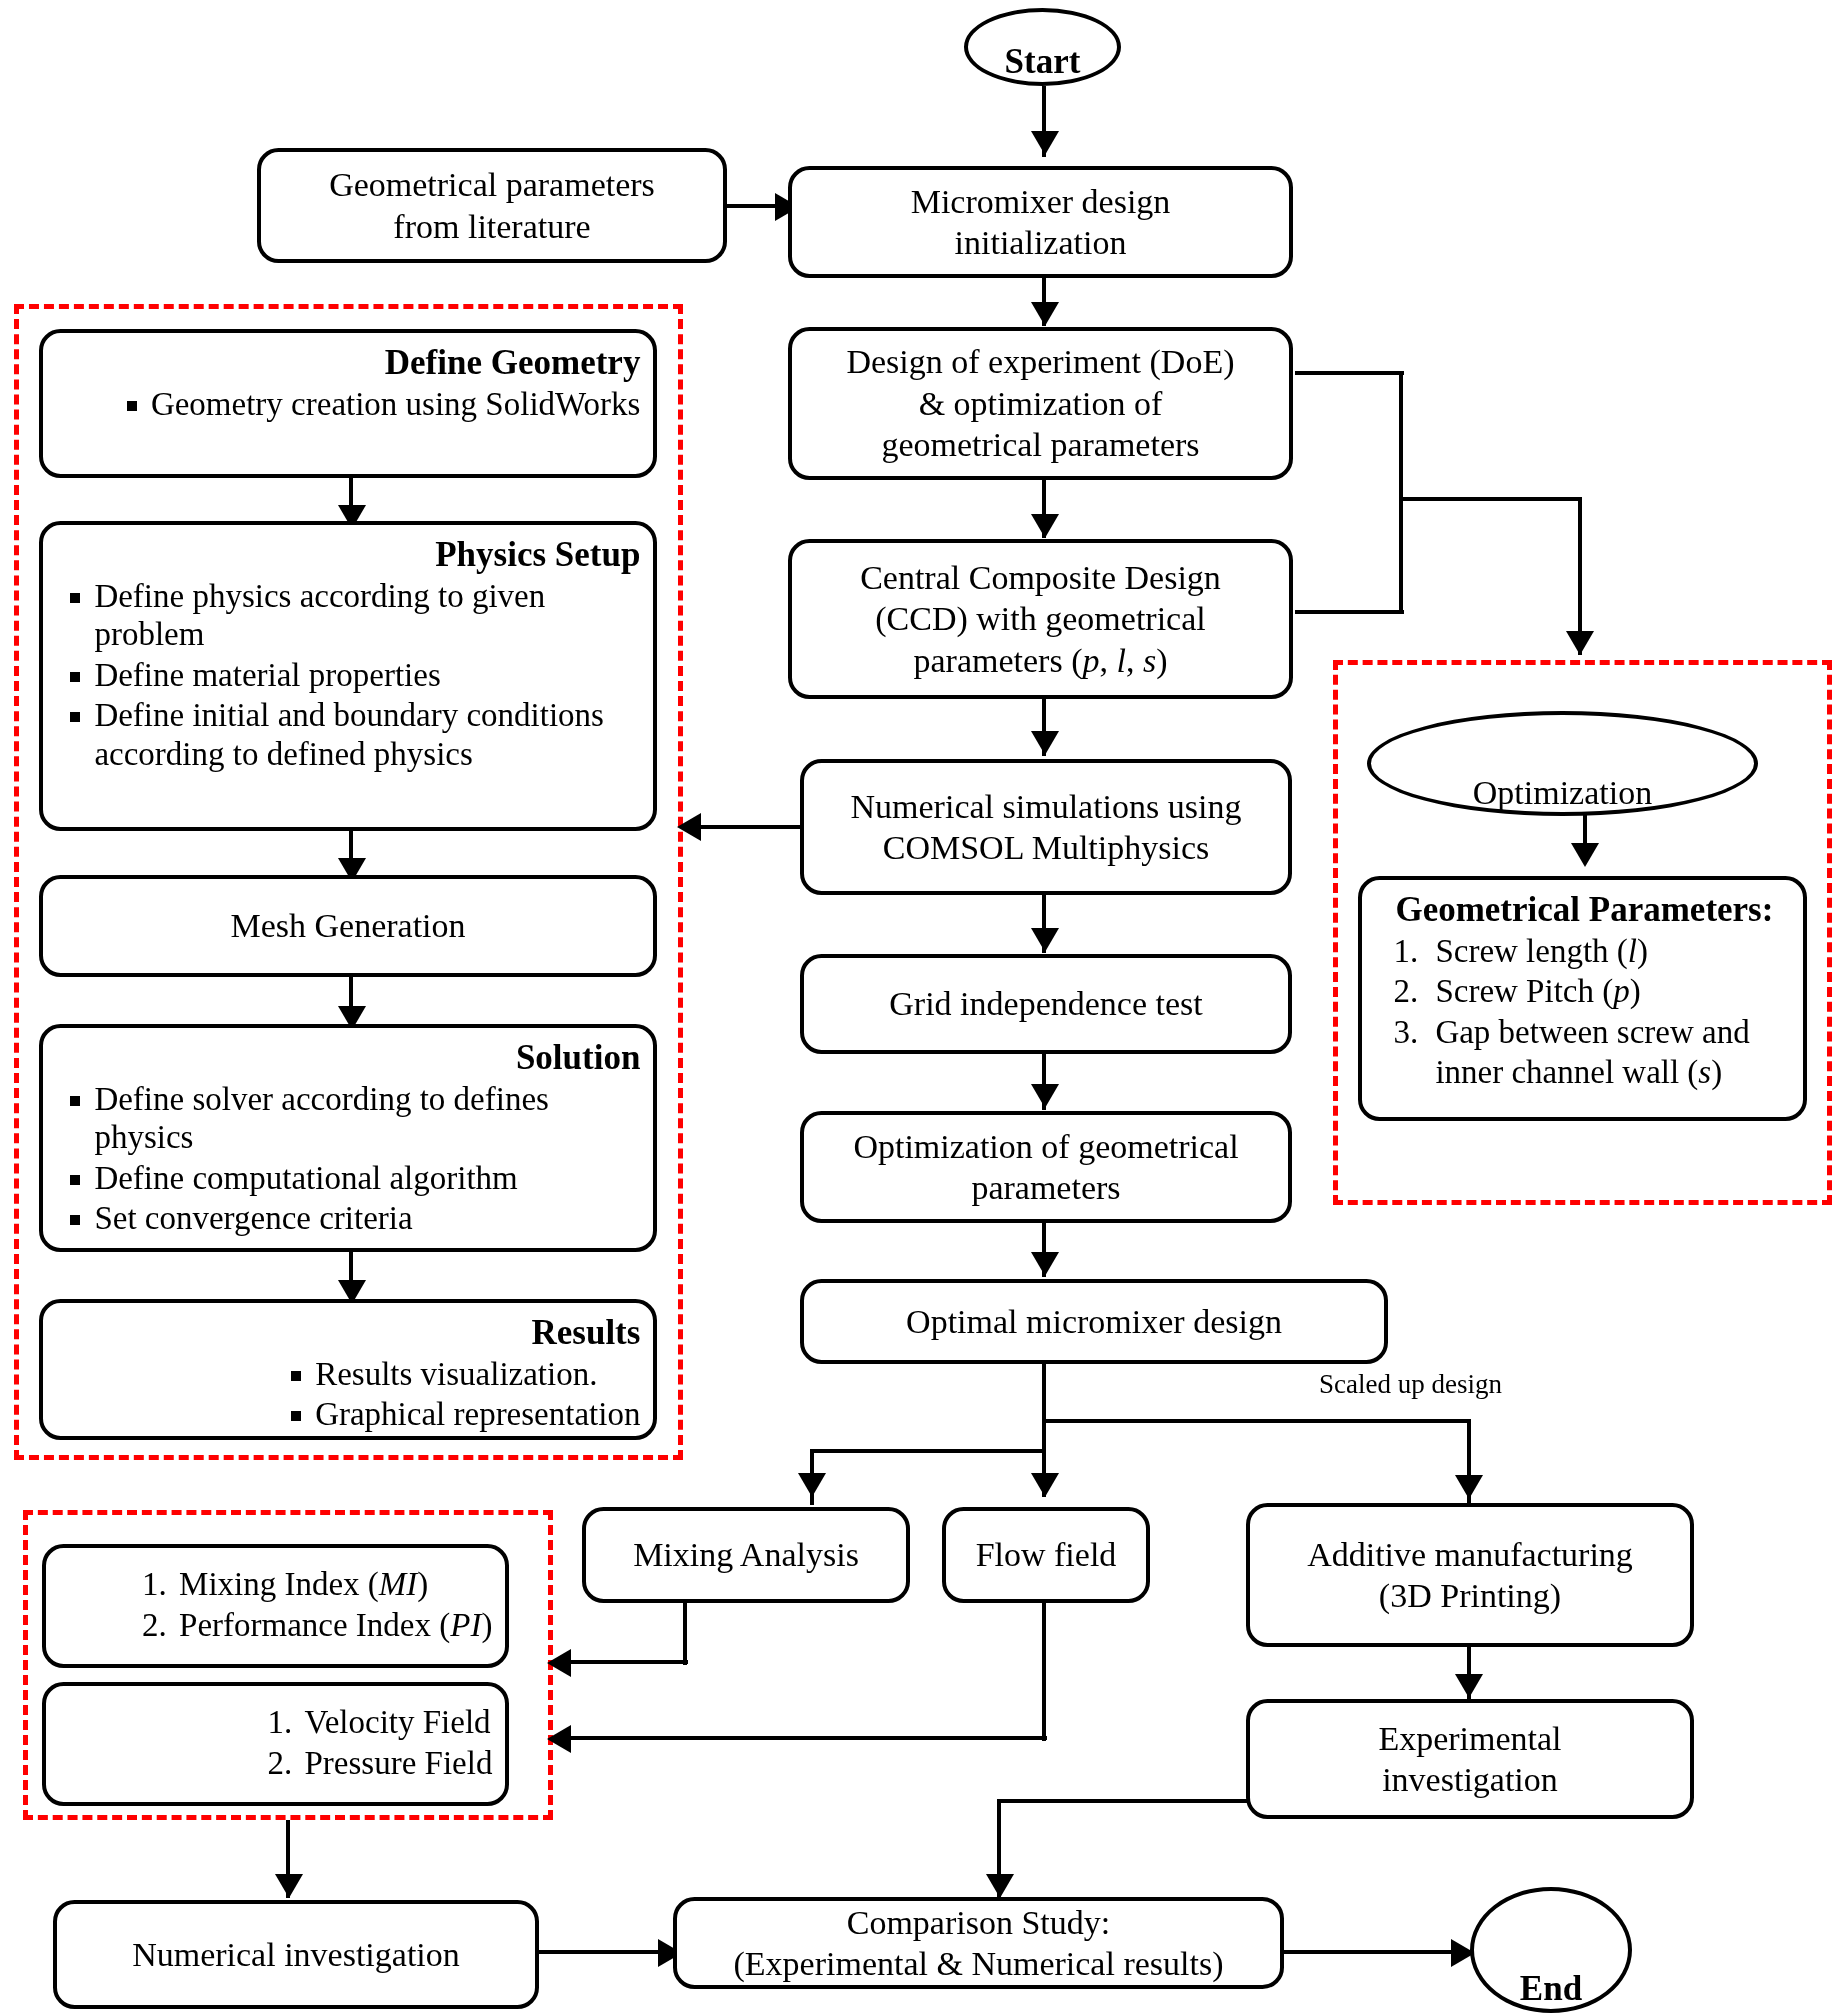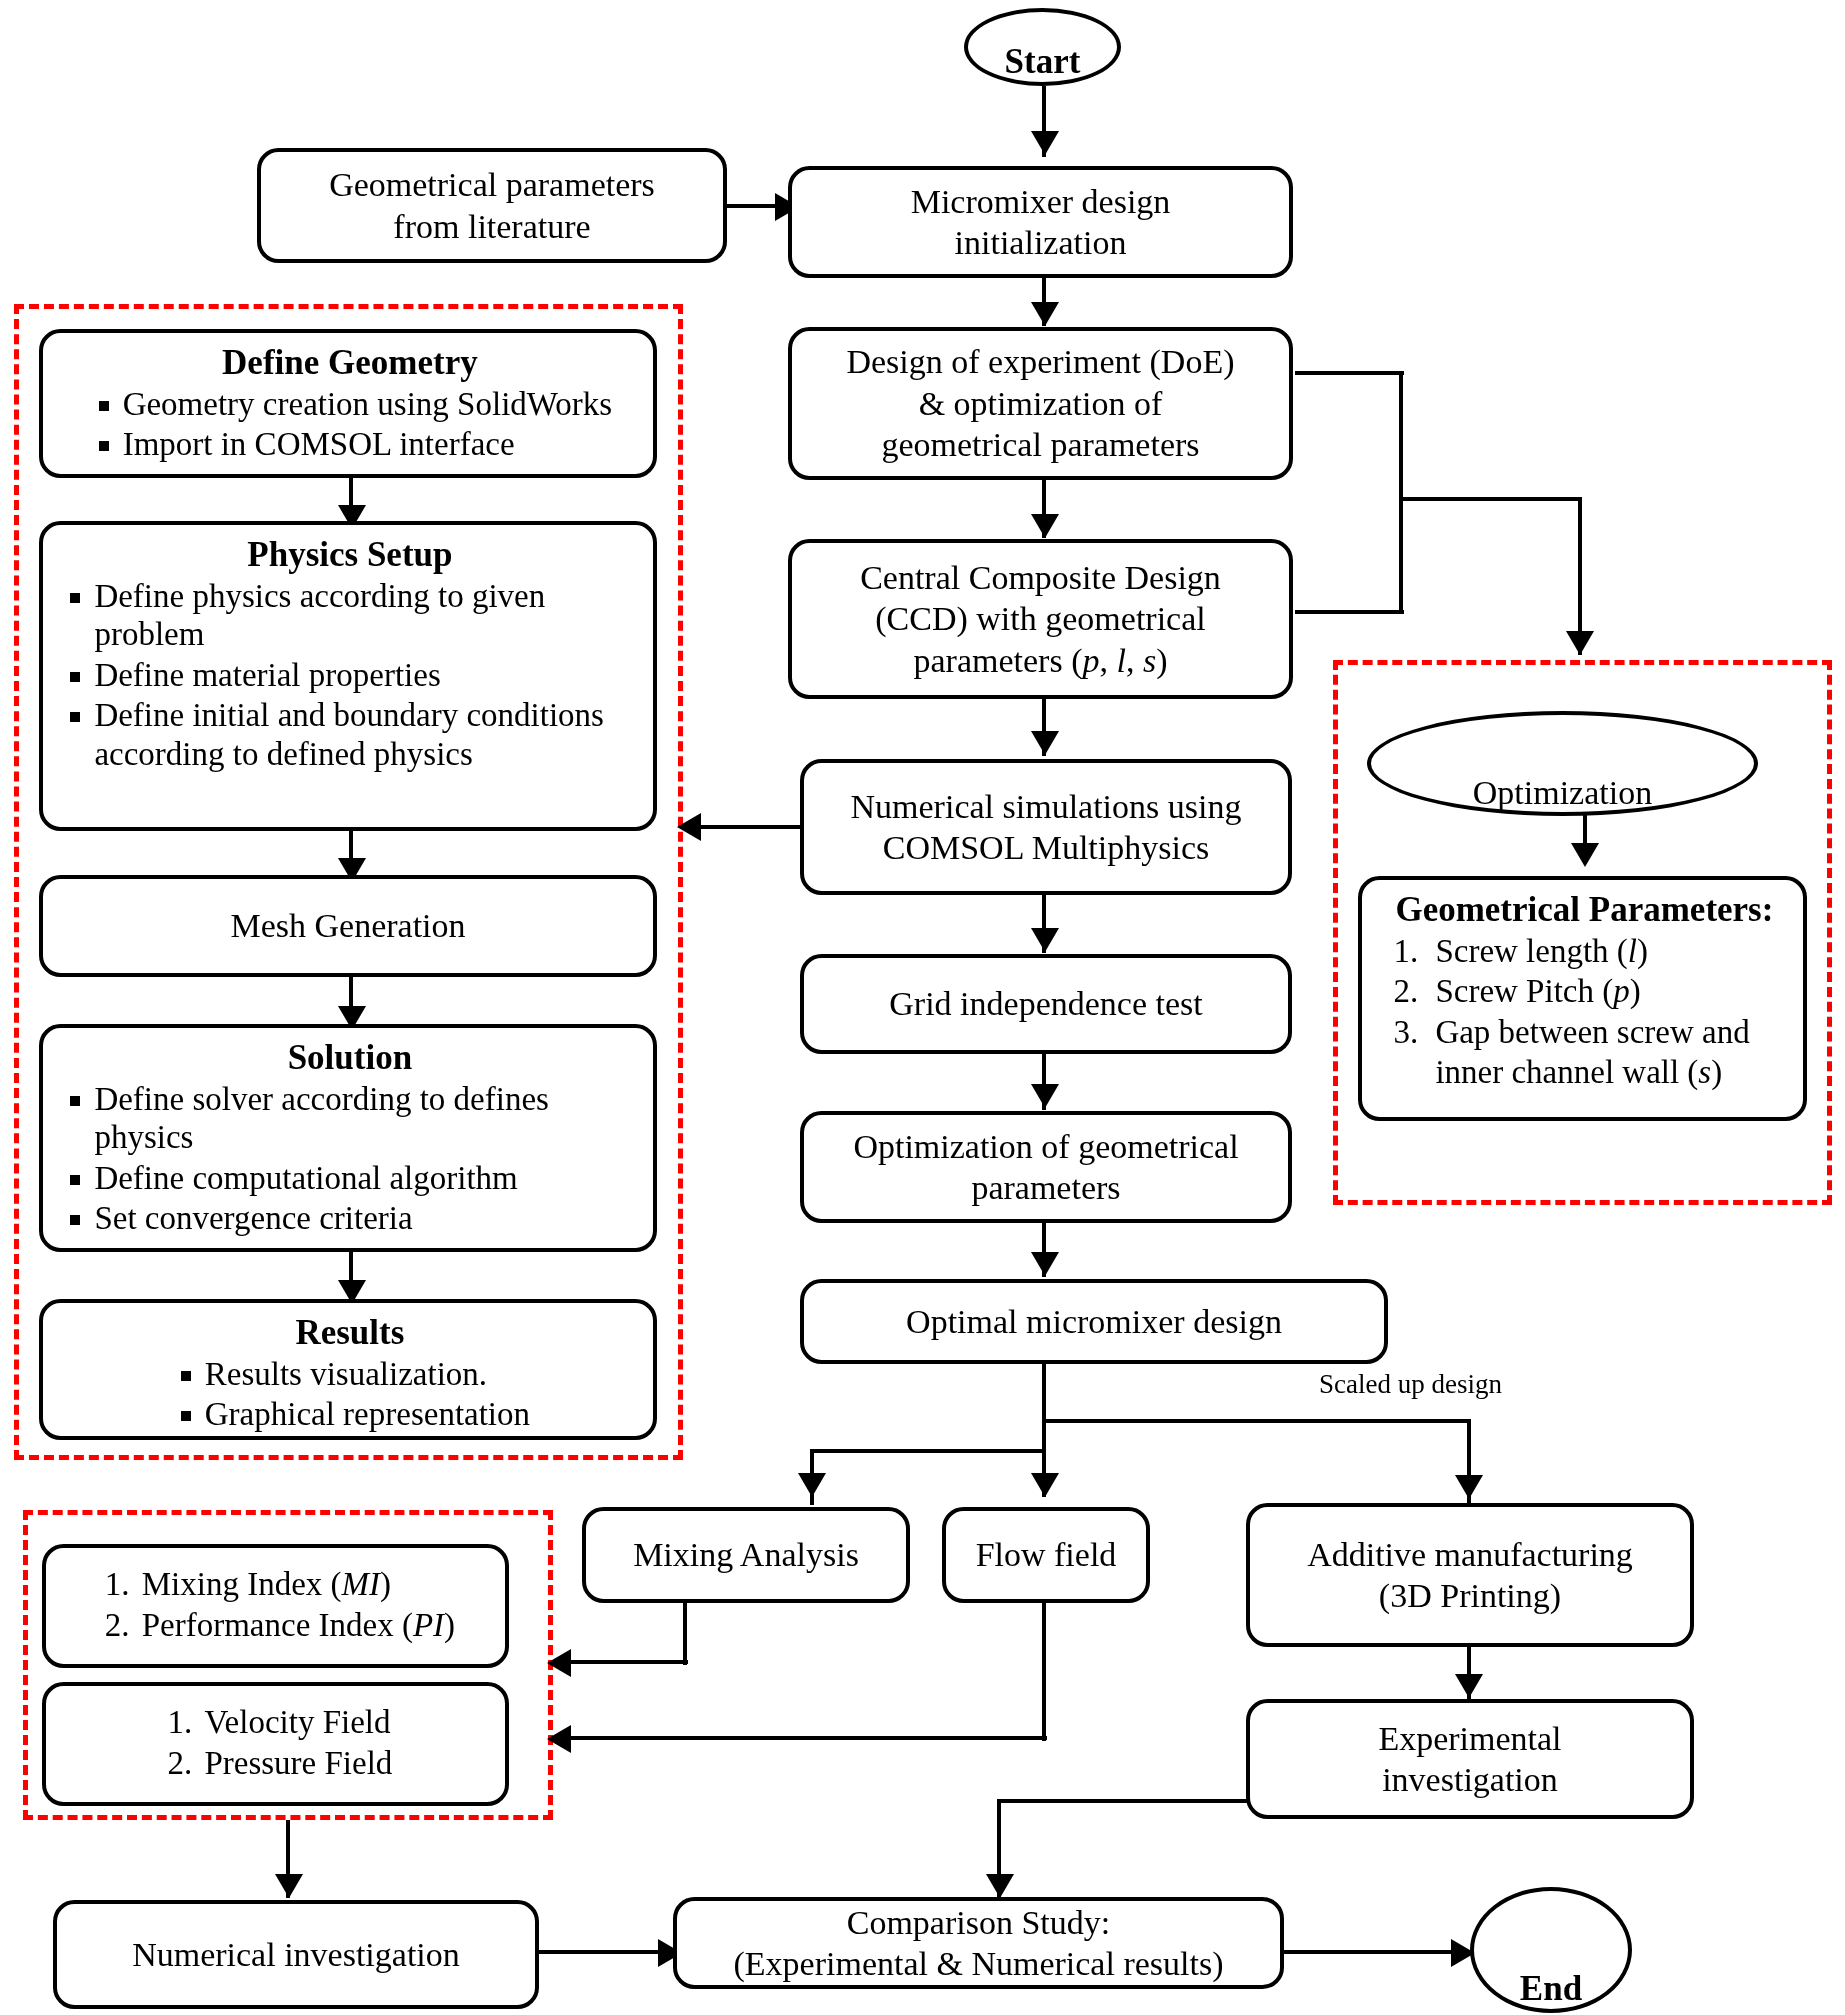--- a/index.html
+++ b/index.html
@@ -29,21 +29,21 @@
     justify-content: center;
     align-items: center;
     text-align: center;
     font-size: 34px;
     line-height: 1.22;
     color: #000000;
     z-index: 5;
     padding: 2.5px 8.8px;
   }
   .node.left-align {
-    align-items: center;
+    align-items: flex-end;
     text-align: left;
     justify-content: flex-start;
     padding: 10px 12.6px 10px 16.4px;
   }
   .ellipse {
     position: absolute;
     box-sizing: border-box;
     border: 4.4px solid #000000;
     border-radius: 50%;
     background: #ffffff;
@@ -317,21 +317,20 @@
   </div>
 
   <div class="ellipse bold" style="left:1470px; top:1887px; width:162px; height:126px; font-size:35px;">
     <span>End</span>
   </div>
 
   <div class="node left-align" style="left:39px; top:329px; width:618px; height:149px;">
     <span class="hdr">Define Geometry</span>
     <ul class="bullets">
       <li>Geometry creation using SolidWorks</li>
-      <li>Import in COMSOL interface</li>
     </ul>
   </div>
 
   <div class="node left-align" style="left:39px; top:521px; width:618px; height:310px;">
     <span class="hdr">Physics Setup</span>
     <ul class="bullets">
       <li>Define physics according to given problem</li>
       <li>Define material properties</li>
       <li>Define initial and boundary conditions according to defined physics</li>
     </ul>

